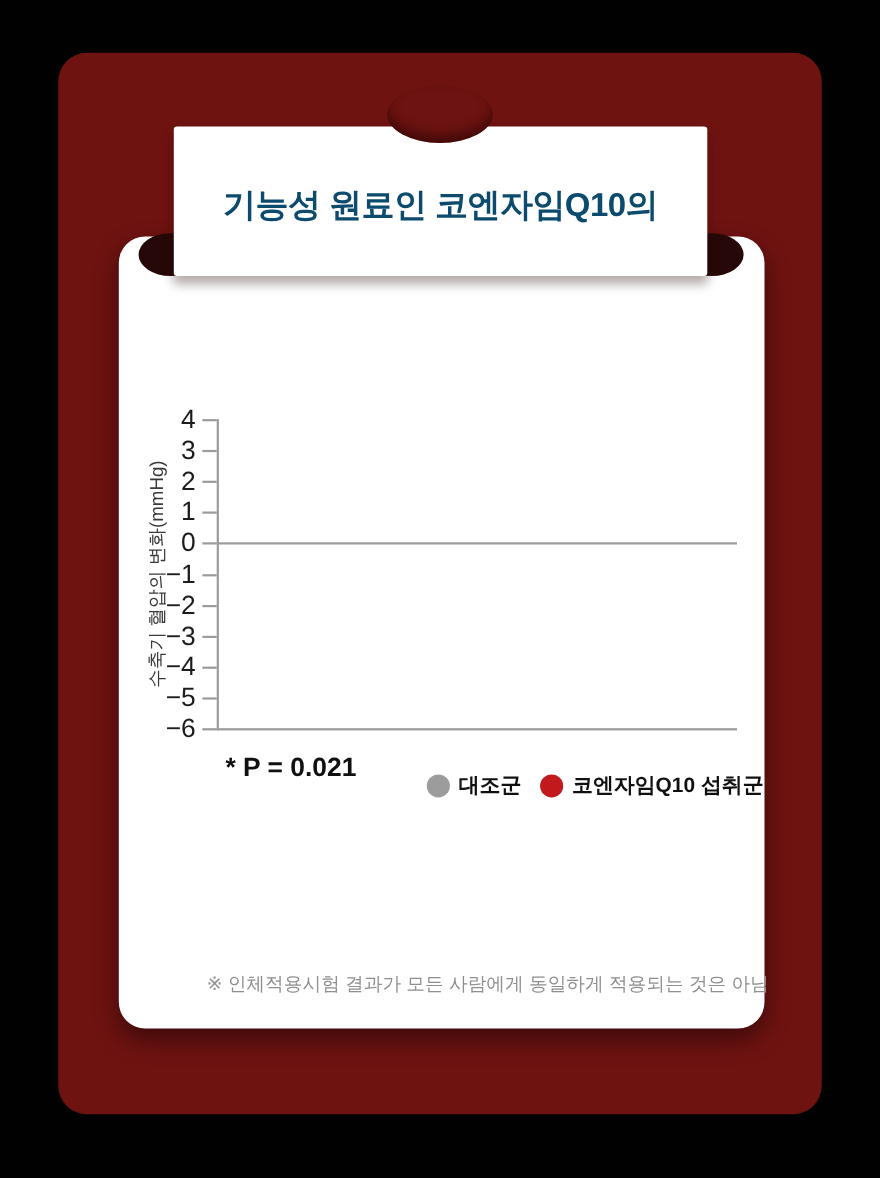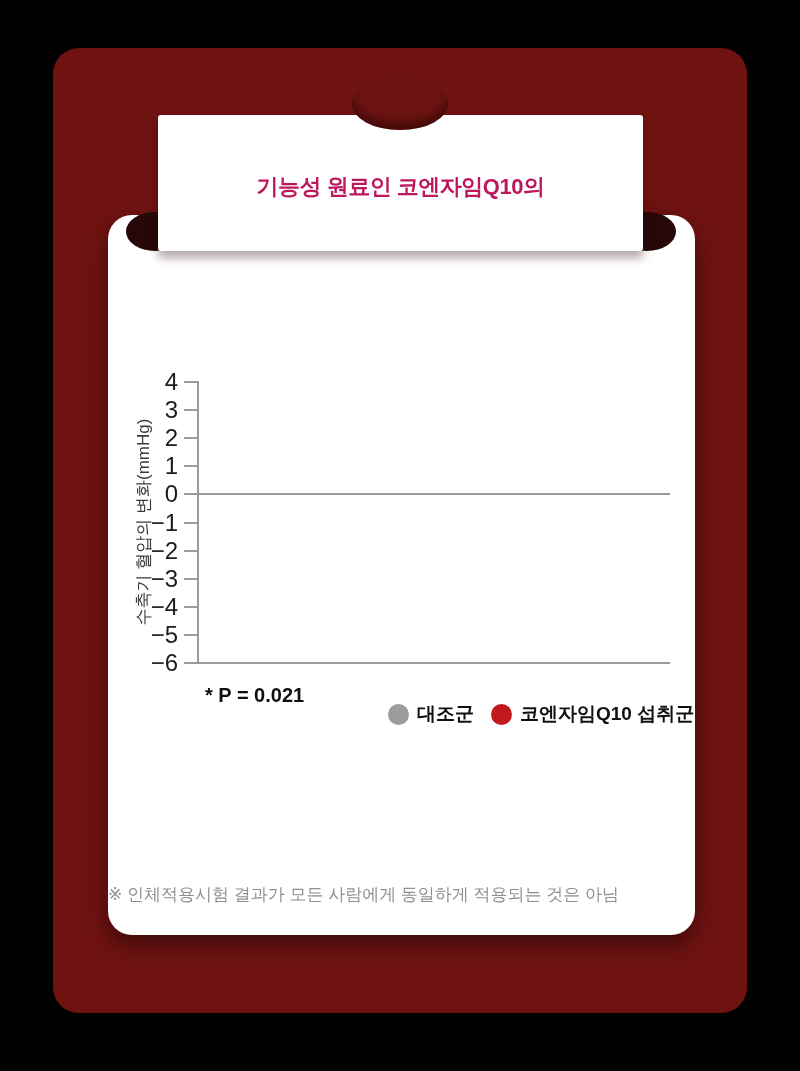--- a/index.html
+++ b/index.html
@@ -29,21 +29,21 @@
   .corner-shadow.right { left:618px; }
   
   .banner {
     position:absolute; left:158px; top:115px; width:485px; height:136px;
     background:#ffffff; border-radius:3px; z-index:4;
     box-shadow:0 7px 10px rgba(40,8,8,0.35);
     display:flex; flex-direction:column; justify-content:center;
     padding-top:6px; text-align:center;
   }
   .banner .line {
-    font-size:22px; font-weight:800; color:#be185d;
+    font-size:30px; font-weight:800; color:#0c4a6e;
     line-height:41px; letter-spacing:-0.5px; white-space:nowrap;
   }
   
   .notch {
     position:absolute; left:352px; top:78px; width:96px; height:52px;
     background:#6D1311; border-radius:50%; z-index:5;
     box-shadow:inset 0 -7px 10px rgba(25,0,0,0.5);
   }
   
   .chart-title {
@@ -68,21 +68,21 @@
     position:absolute; left:118px; width:60px; text-align:right; z-index:2;
     font-size:24px; font-weight:500; color:#1c1c1c; line-height:30px;
   }
   .hline {
     position:absolute; left:197px; width:473px; height:2px;
     background:#9B9B9B; z-index:2;
   }
   
   .p-value {
     position:absolute; left:205px; top:684px; z-index:2;
-    font-size:20px; font-weight:700; color:#101010;
+    font-size:24px; font-weight:700; color:#101010;
   }
   .legend {
     position:absolute; left:388px; top:681px; height:26px; z-index:2;
     display:flex; align-items:center;margin-top:20px;
   }
   .legend .dot {
     width:21px; height:21px; border-radius:50%; flex:0 0 auto;
     margin-right:8px;
   }
   .legend .lbl {
@@ -94,21 +94,21 @@
   .notes { position:absolute; left:136px; top:744px; z-index:2; }
   .note-row { display:flex; align-items:center; height:31px; }
   .bullet-dot {
     width:7px; height:7px; border-radius:50%; background:#1a1a1a;
     margin-right:9px; flex:0 0 auto;
   }
   .note-text { font-size:19px; color:#323232; white-space:nowrap; }
   
   .disclaimer {
     position:absolute; left:108px; top:883px; width:671px; z-index:2;
-    font-size:17px; color:#8F8F8F; white-space:nowrap;
+    text-align:center; font-size:17px; color:#8F8F8F; white-space:nowrap;
   }
 </style>
 </head>
 <body>
 
 <div id="canvas">
 
   <div class="frame"></div>
 
   <div class="card">

